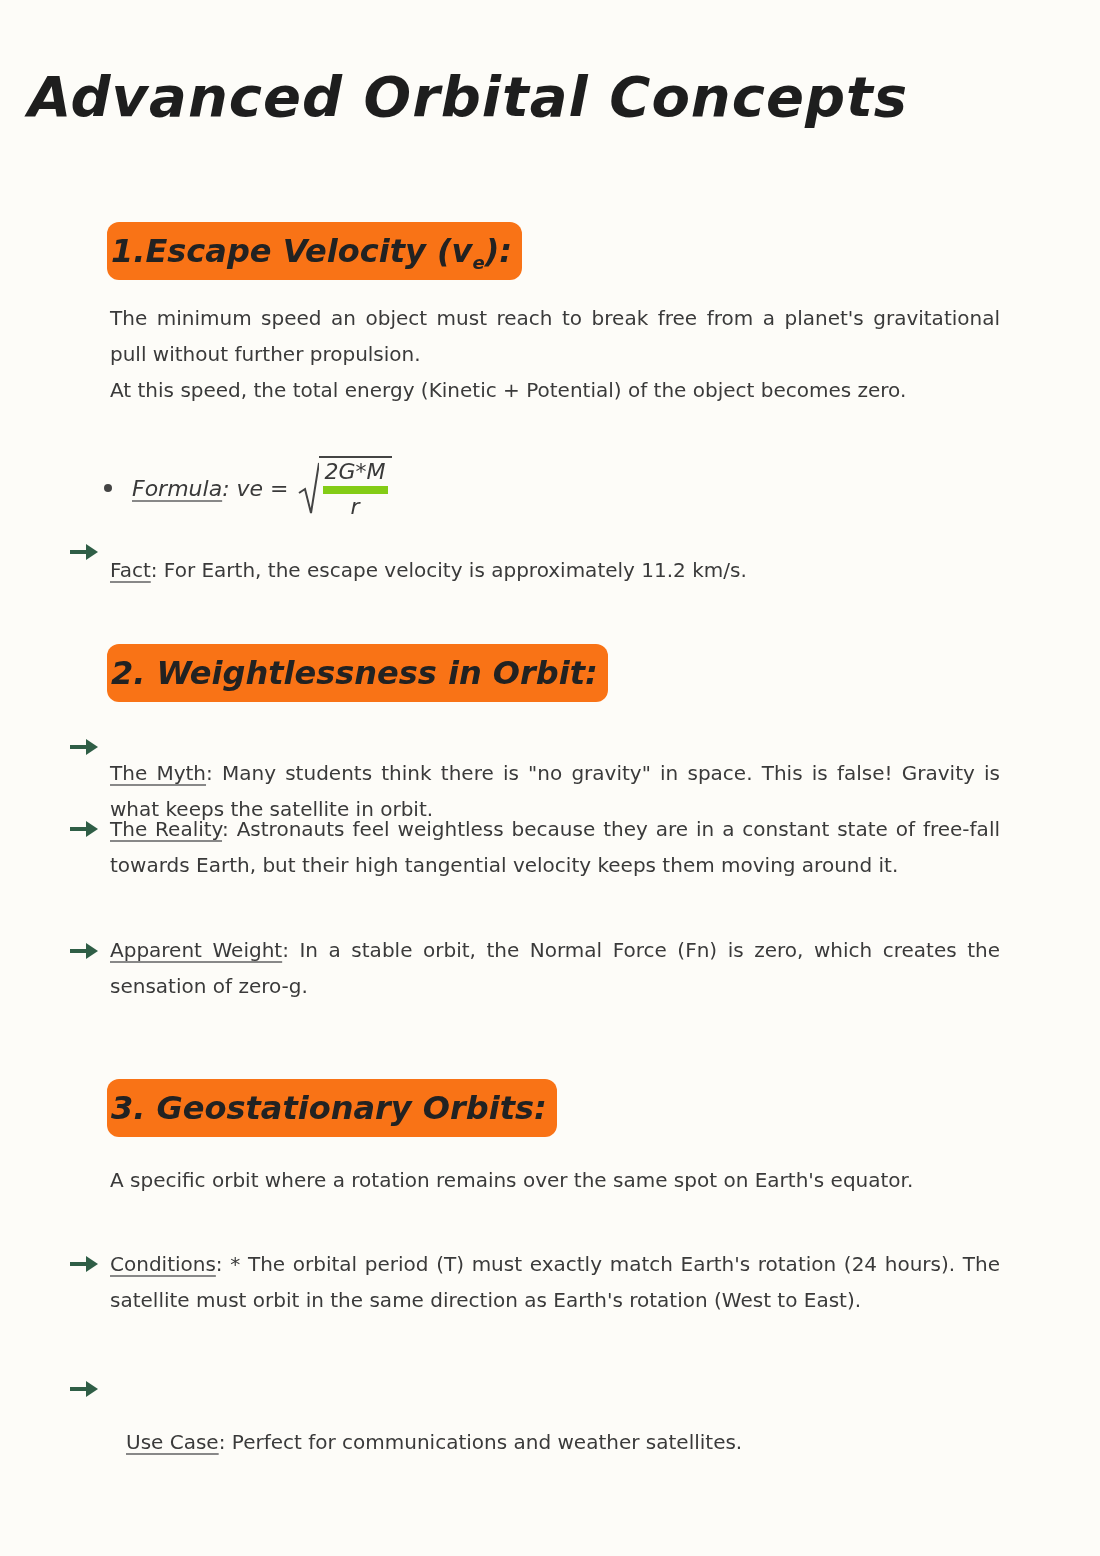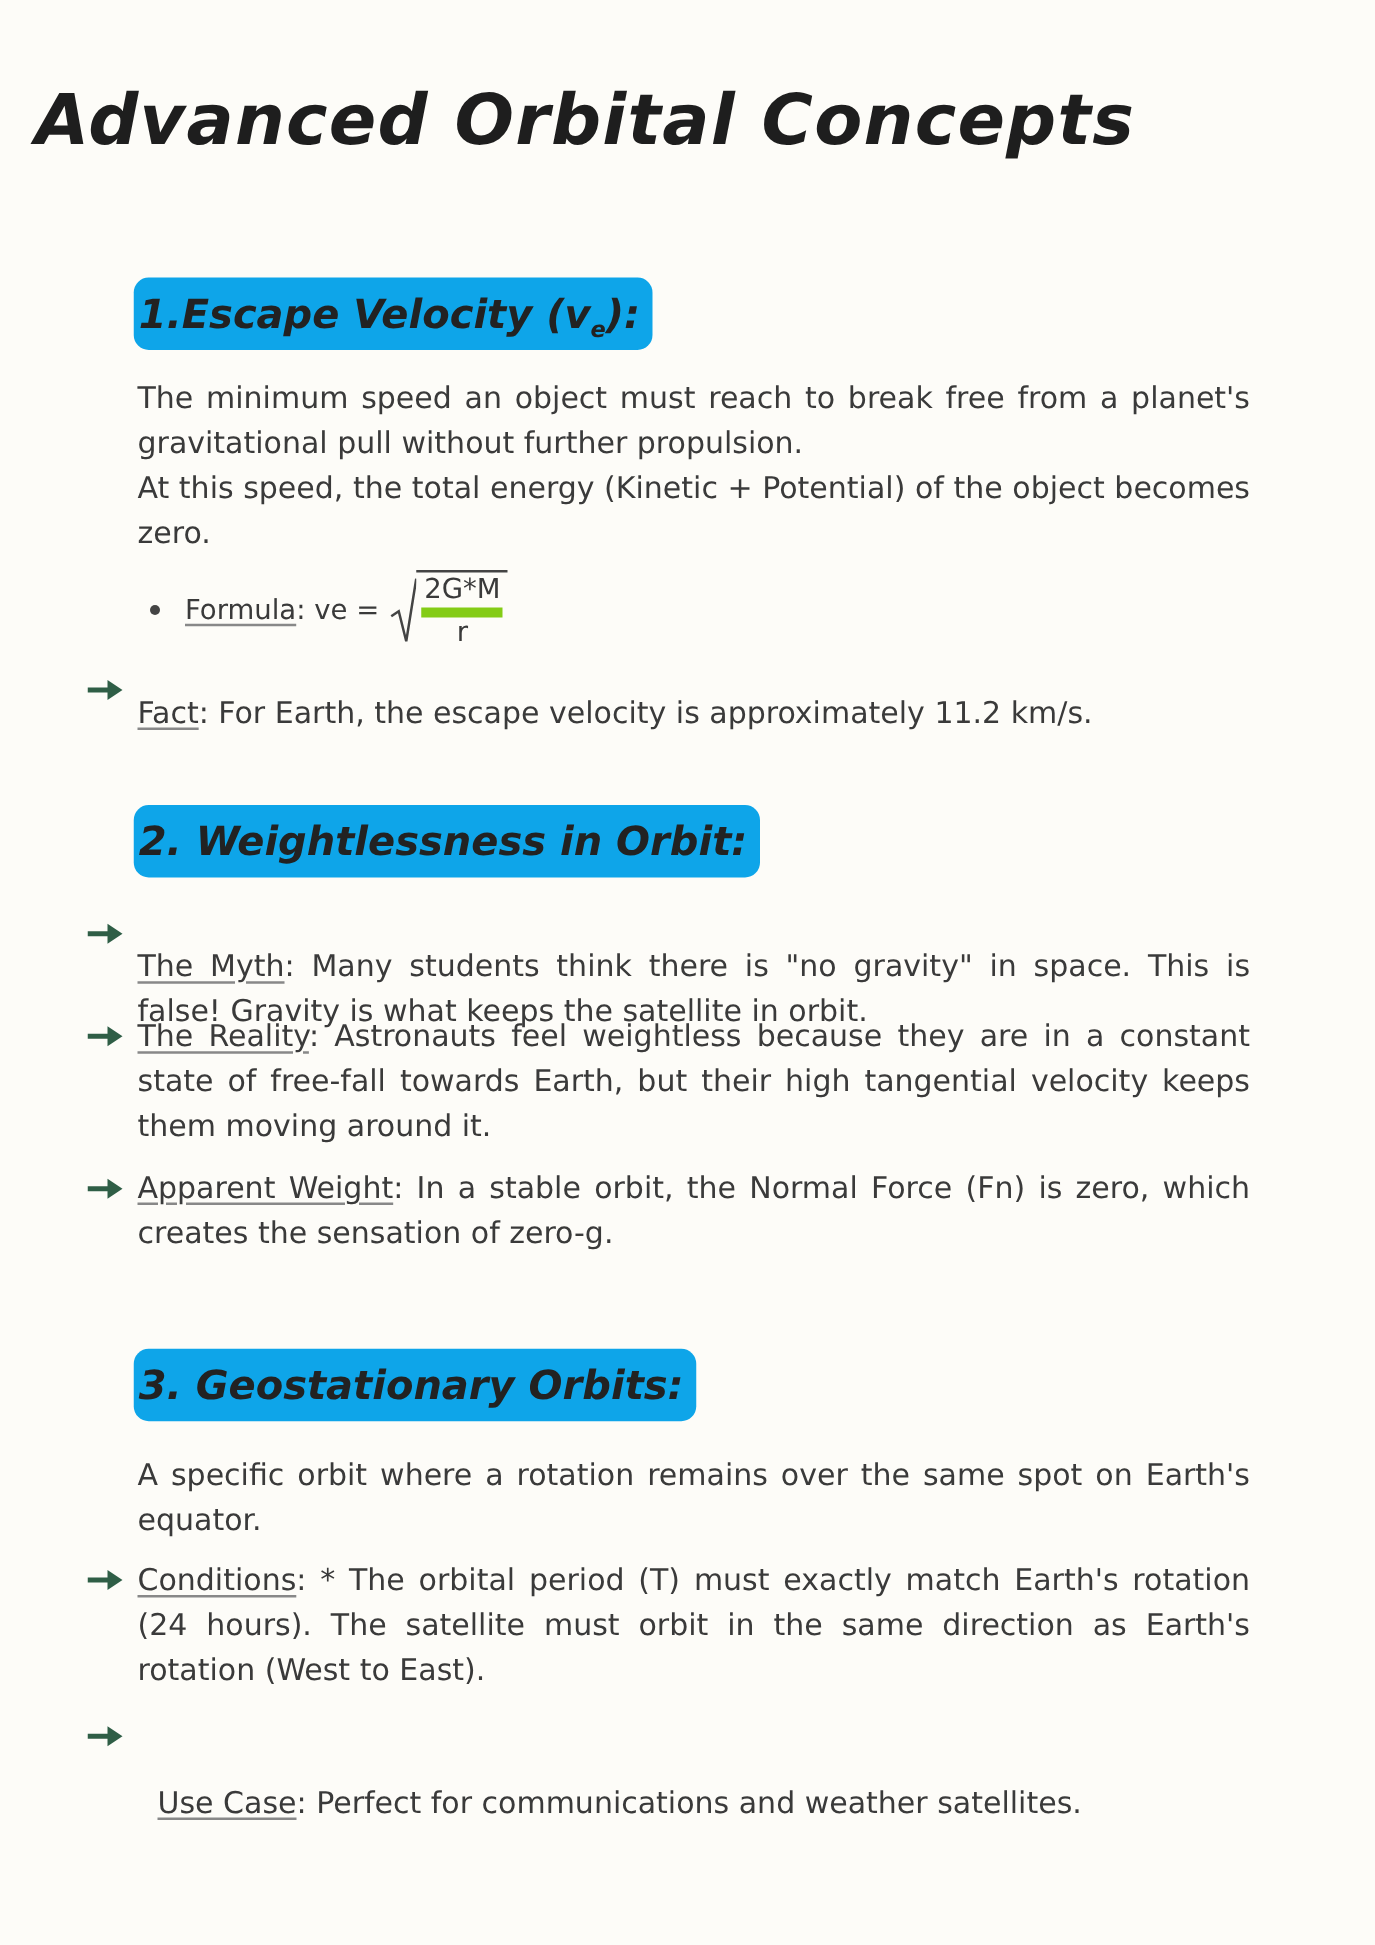--- a/index.html
+++ b/index.html
@@ -5,35 +5,35 @@
   * { box-sizing: border-box; margin: 0; padding: 0; }
   html, body { width: 1100px; height: 1556px; background: #fdfcf8; }
   body { position: relative; font-family: "DejaVu Sans", sans-serif; color: #333; overflow: hidden; }
   .title {
     position: absolute; left: 0; width: 936px; top: 64px; text-align: center;
     font-family: "DejaVu Sans", sans-serif; font-weight: bold; font-style: italic;
     font-size: 56px; color: #1e1e1e; letter-spacing: 1px;
   }
   .heading {
     position: absolute; left: 107px; height: 58px; padding: 0 10px 0 4px;
-    background: #0ea5e9; border-radius: 12px;
+    background: #f97316; border-radius: 12px;
     font-weight: bold; font-style: italic; font-size: 32px; line-height: 58px; color: #222;
   }
   .heading sub { font-size: 18px; }
   .para {
     position: absolute; left: 110px; width: 890px;
-    font-size: 24px; line-height: 36px; color: #3a3a3a; text-align: justify;
+    font-size: 20px; line-height: 36px; color: #3a3a3a; text-align: justify;
   }
   .para .lbl { text-decoration: underline; text-decoration-color: #888; text-underline-offset: 4px; }
   .arrow {
     position: absolute; left: 70px; width: 32px; height: 20px;
   }
   .formula {
-    position: absolute; left: 120px; top: 458px; height: 60px; font-size: 22px; color: #3a3a3a;
-    display: flex; align-items: center;
+    position: absolute; left: 104px; top: 458px; height: 60px; font-size: 22px; color: #3a3a3a;
+    display: flex; align-items: center; font-style: italic;
   }
   .formula .dot { width: 8px; height: 8px; background: #444; border-radius: 50%; margin-right: 20px; }
   .formula .lbl { text-decoration: underline; text-decoration-color: #888; text-underline-offset: 4px; }
   .sqrt { display: inline-flex; align-items: center; margin-left: 8px; }
   .frac { display: inline-flex; flex-direction: column; align-items: center; border-top: 2px solid #444; padding: 0 4px; font-size: 22px; }
   .frac .num { border-bottom: 8px solid #84cc16; padding: 0 2px; line-height: 28px; }
   .frac .den { line-height: 26px; }
 </style>
 </head>
 <body>

